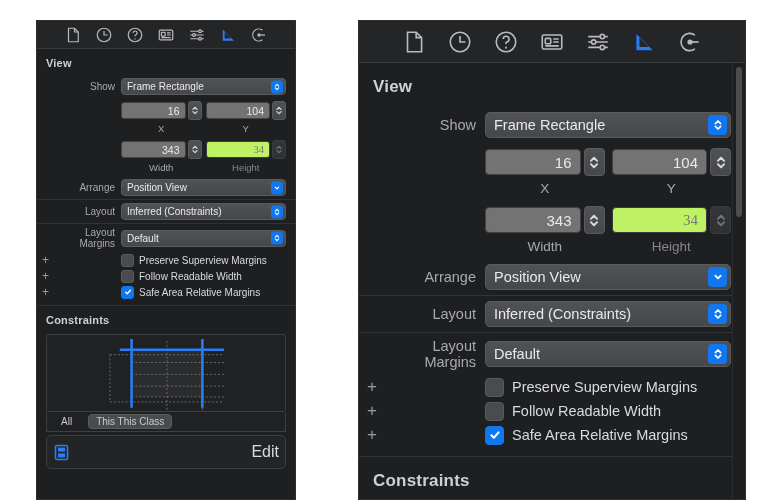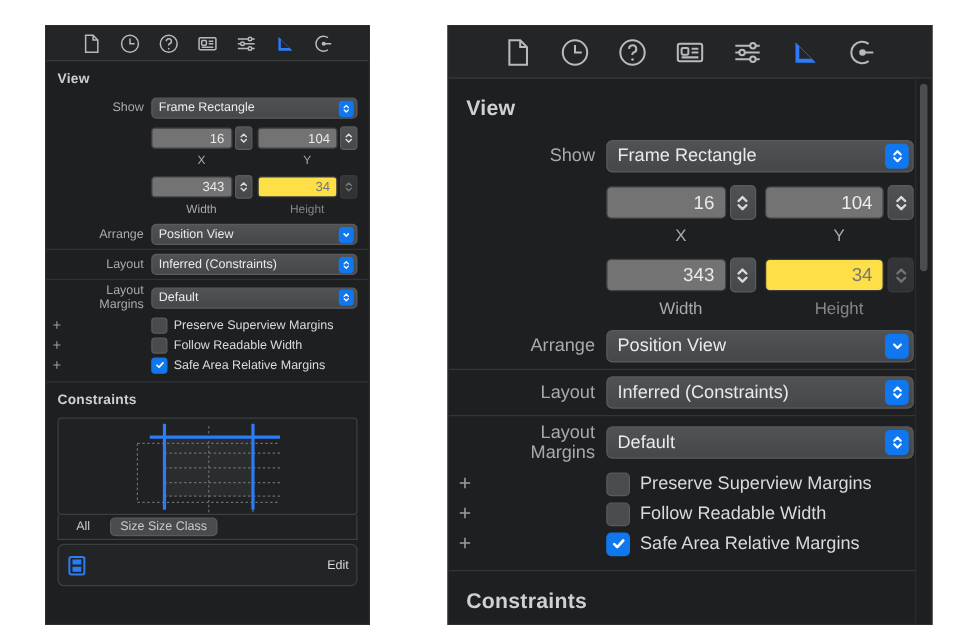--- a/index.html
+++ b/index.html
@@ -85,21 +85,21 @@
   .panel-left .numgroup{margin-right:4px;}
   .panel-right .numgroup{margin-right:7px;}
   .numgroup:last-child{margin-right:0;}
   .numfield{
     flex:1 1 auto;min-width:0;background:#737373;border:1px solid #414244;
     color:#e9eaec;text-align:right;box-sizing:border-box;
     display:flex;align-items:center;justify-content:flex-end;
   }
   .panel-left .numfield{height:17px;font-size:10.5px;padding:0 5px;border-radius:3px;}
   .panel-right .numfield{height:26px;font-size:15px;padding:0 8px;border-radius:4px;}
-  .numfield.disabled{color:#76777a;background:#fde047;border-color:#3a3b3d;}
+  .numfield.disabled{color:#76777a;background:#bef264;border-color:#3a3b3d;font-family:Liberation Serif, serif;}
   .stepper{
     background:#4a4b4d;border:1px solid #5a5b5d;border-radius:4px;
     display:flex;flex-direction:column;align-items:center;justify-content:center;
     flex:0 0 auto;color:#d9dadc;
     background-image:linear-gradient(#515254,#46474a);
   }
   .panel-left .stepper{width:12px;height:17px;margin-left:2px;border-radius:3px;}
   .panel-right .stepper{width:19px;height:26px;margin-left:3px;}
   .stepper.disabled{opacity:.45;}
   .stepper svg{display:block;}
@@ -170,21 +170,21 @@
     box-sizing:border-box;display:flex;align-items:center;
   }
   .panel-left .clist{margin:3px 9px;height:34px;padding:0 6px;}
   .cglyph{
     flex:0 0 auto;width:17px;height:17px;border-radius:3px;
     display:flex;align-items:center;justify-content:center;margin-right:6px;
   }
   .ctext{flex:1 1 auto;text-align:center;line-height:1.25;}
   .ctext .l1{color:#e0e1e3;font-size:9.5px;}
   .ctext .l2{color:#e0e1e3;font-size:9.5px;}
-  .cedit{flex:0 0 auto;color:#d9dadc;font-size:10px;padding-left:6px;}
+  .cedit{flex:0 0 auto;color:#d9dadc;font-size:16px;padding-left:6px;}
 
   
   .vscroll{
     position:absolute;top:42px;right:0;width:12px;bottom:0;
     background:#1e1f21;border-left:1px solid #2a2b2d;
   }
   .vthumb{
     position:absolute;left:3px;width:6px;top:4px;height:150px;
     background:#4c4d4f;border-radius:3px;
   }
@@ -402,21 +402,21 @@
           </g>
           <g stroke="#2a7cf7" stroke-width="2.6" fill="none">
             <line x1="86" y1="4" x2="86" y2="74"></line>
             <line x1="158" y1="4" x2="158" y2="74"></line>
             <line x1="74" y1="15" x2="180" y2="15"></line>
           </g>
         </svg>
       </div>
       <div class="segbar">
         <span class="seg">All</span>
-        <span class="seg on">Size Size Class</span>
+        <span class="seg on">This This Class</span>
       </div>
 
 
       <div class="clist">
         <div class="cglyph">
           <svg viewBox="0 0 17 17">
               <rect x="2.5" y="1.5" width="12" height="14" rx="1.5" fill="none" stroke="#2a7cf7" stroke-width="1.6"></rect>
               <rect x="5" y="3.6" width="7" height="4" fill="#2a7cf7"></rect>
               <rect x="5" y="9.4" width="7" height="4" fill="#2a7cf7"></rect>
             </svg>

